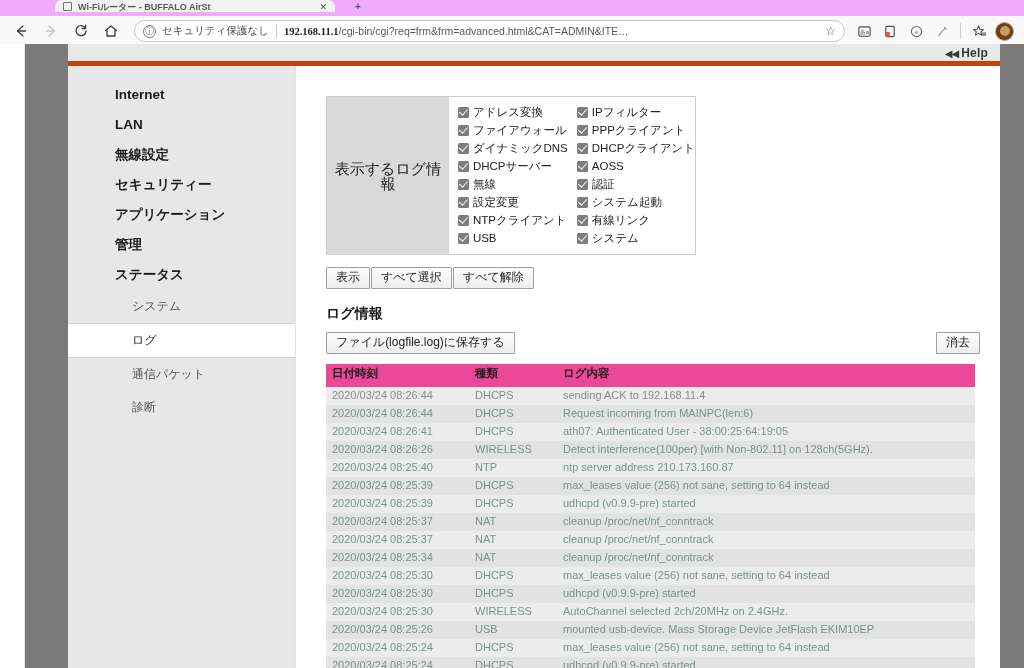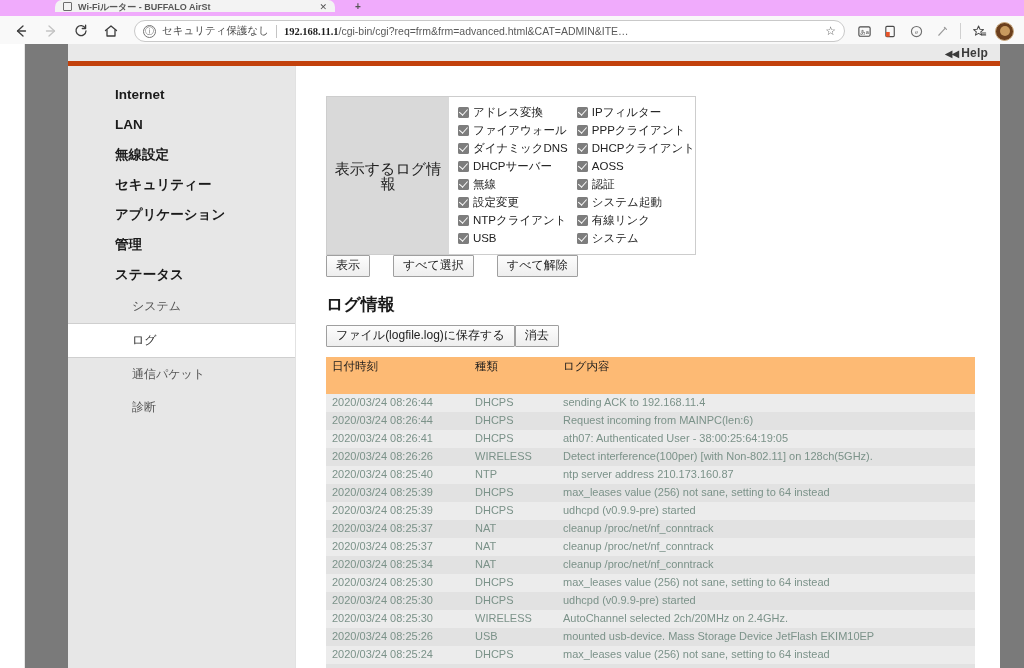--- a/index.html
+++ b/index.html
@@ -227,55 +227,55 @@
   .chk::after {
     content: "";
     position: absolute;
     left: 3px; top: 0.5px;
     width: 3.5px; height: 7px;
     border: solid #ffffff;
     border-width: 0 1.8px 1.8px 0;
     transform: rotate(42deg);
   }
 
-  .btn-row { display: flex; gap: 23px; }
+  .btn-row { margin-top: 12px; display: flex; gap: 1px; }
   .btn {
     font-family: "Liberation Sans", sans-serif;
     font-size: 12px; color: #1d1d1d;
     background: linear-gradient(#fdfdfd, #eeeeee);
     border: 1px solid #9f9f9f;
     border-radius: 1px;
     padding: 2px 9px 3px 9px;
     line-height: 15px;
     cursor: pointer;
   }
 
   .section-title {
     margin-top: 16px;
-    font-size: 17px; font-weight: 700; color: #1b1b1b;
+    font-size: 14px; font-weight: 700; color: #1b1b1b;
   }
 
   .savebar {
     margin-top: 9px;
-    display: flex; align-items: center; justify-content: flex-start;
+    display: flex; align-items: center; justify-content: space-between;
     padding-right: 4px;
   }
 
   
   .logtable {
     margin-top: 10px;
     width: 649px;
     border-collapse: collapse;
     table-layout: fixed;
   }
   .logtable th {
-    background: #fdba74;
-    font-size: 11.5px; font-weight: 400; color: #1c1c1c;
+    background: #ec4899;
+    font-size: 11.5px; font-weight: 700; color: #1c1c1c;
     text-align: left;
-    padding: 2px 0 20px 6px;
+    padding: 2px 0 6px 6px;
     border: 0;
   }
   .logtable td {
     font-size: 11px;
     color: #7b9289;
     padding: 1px 0 2px 6px;
     white-space: nowrap;
     overflow: hidden;
     border: 0;
     line-height: 15px;

